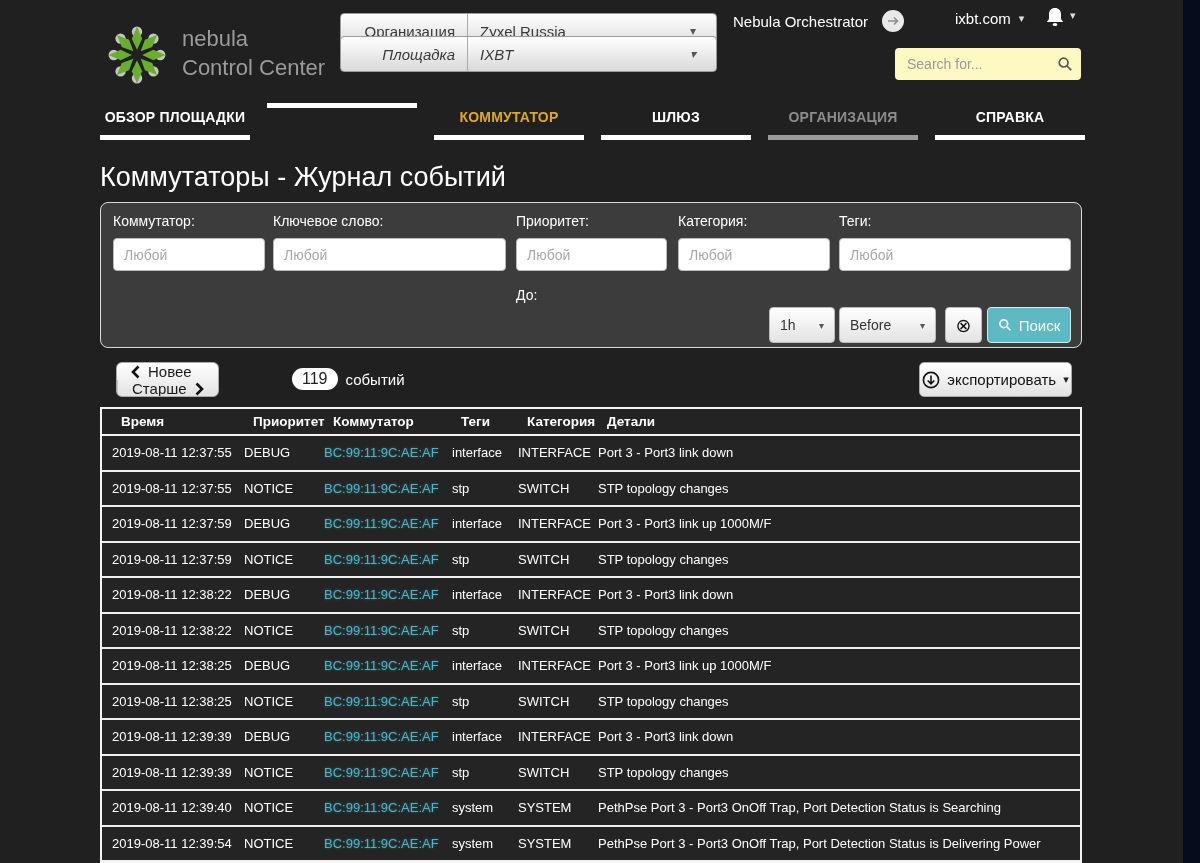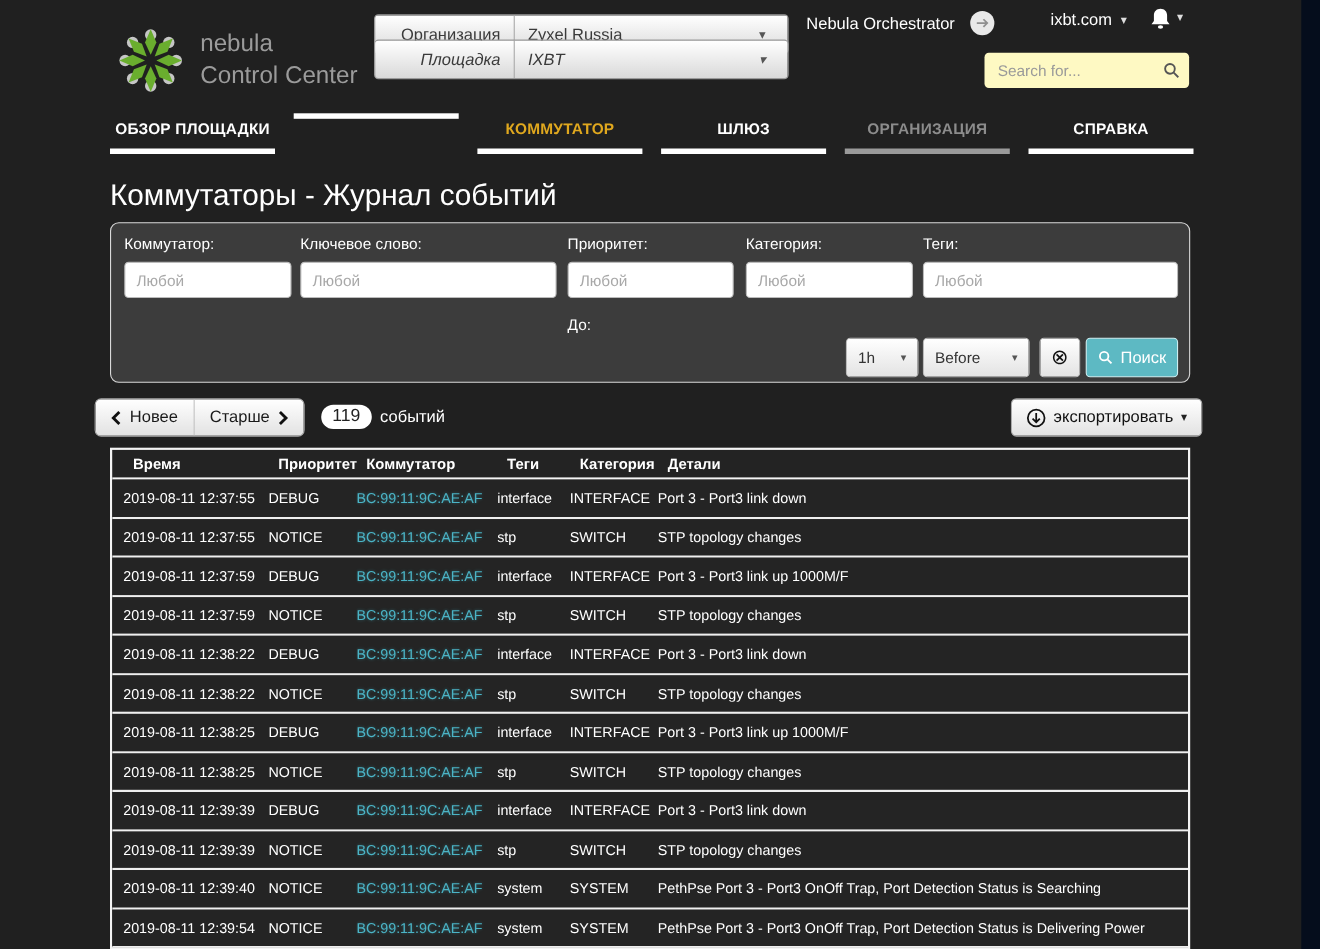--- a/index.html
+++ b/index.html
@@ -66,28 +66,28 @@
   .sel-range { left:668px; width:66px; } .sel-dir { left:738px; width:97px; }
   .mini-select .caret { font-size:10px; color:#555; }
   .clear-btn { position:absolute; left:844px; top:104px; width:37px; height:36px; background:linear-gradient(#ffffff,#e3e3e3);
                border:1px solid #bbb; border-radius:4px; display:flex; align-items:center; justify-content:center;
                font-size:19px; color:#111; cursor:pointer; }
   .search-btn { position:absolute; left:886px; top:104px; width:84px; height:36px; background:#5db9c3;
                 border:1px solid #cdeef1; border-radius:4px; display:flex; align-items:center; justify-content:center;
                 gap:7px; color:#fff; font-size:15px; cursor:pointer; }
 
   
-  .pager { position:absolute; left:86px; top:362px; height:35px; display:flex; background:linear-gradient(#ffffff,#e2e2e2);
-           border:1px solid #aaa; border-radius:6px; overflow:hidden; }
+  .pager { position:absolute; left:116px; top:362px; height:35px; display:flex; background:linear-gradient(#ffffff,#e2e2e2);
+           border:1px solid #aaa; border-radius:6px; overflow:hidden;flex-direction:column; }
   .pager .pbtn { display:flex; align-items:center; gap:8px; padding:0 14px; font-size:15px; color:#1a1a1a; cursor:pointer; }
   .pager .pbtn + .pbtn { border-left:1px solid #c2c2c2; }
   .count-wrap { position:absolute; left:292px; top:368px; display:flex; align-items:center; gap:8px; }
   .count-badge { background:#fff; color:#222; border-radius:12px; padding:2px 10px; font-size:16px; }
   .count-suffix { color:#fff; font-size:15px; }
-  .export-btn { position:absolute; left:919px; top:362px; width:174px; height:35px; background:linear-gradient(#ffffff,#e2e2e2);
+  .export-btn { position:absolute; left:919px; top:362px; width:153px; height:35px; background:linear-gradient(#ffffff,#e2e2e2);
                 border:1px solid #aaa; border-radius:5px; display:flex; align-items:center; justify-content:center;
                 gap:7px; font-size:15px; color:#111; cursor:pointer; }
   .export-btn .caret { font-size:11px; color:#222; }
 
   
   .etable { position:absolute; left:100px; top:407px; width:982px; height:456px; border:2px solid #f4f4f4;
             background:#232323; overflow:hidden; }
   .thead { display:flex; align-items:center; height:27px; border-bottom:2px solid #f4f4f4; padding-left:19px; }
   .th { color:#fff; font-weight:bold; font-size:13.5px; }
   .tr { display:flex; align-items:center; height:35.5px; border-bottom:2px solid #efefef; padding-left:10px;

